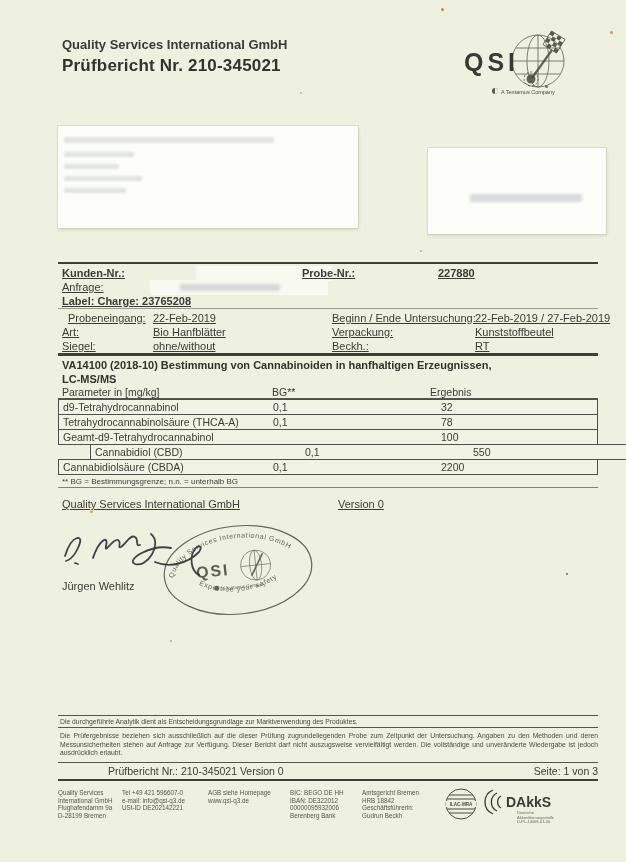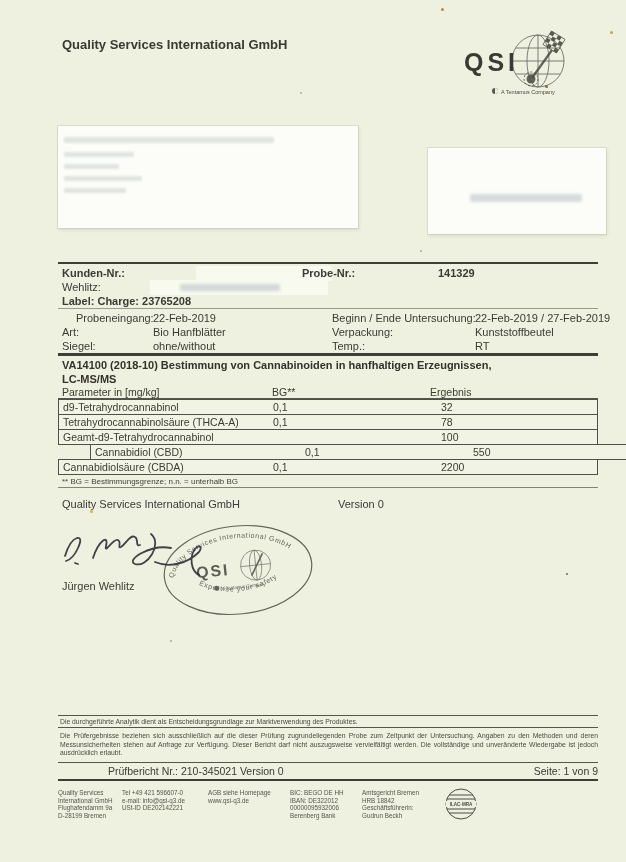--- a/index.html
+++ b/index.html
@@ -11,21 +11,21 @@
   }
   .abs{position:absolute;}
   .b{font-weight:bold;}
   .company-line{font-size:13px;font-weight:bold;color:#3a3a34;}
   .report-title{font-size:17px;font-weight:bold;color:#33332d;letter-spacing:.2px;}
   .wbox{background:#fcfdf8;box-shadow:0 0 0 1px rgba(190,188,160,.35), 1px 2px 3px rgba(160,158,130,.25);}
   .ghostline{background:rgba(130,140,135,.22);filter:blur(1.2px);border-radius:1px;}
   .ghosttext{background:rgba(120,132,155,.28);filter:blur(1.6px);border-radius:2px;}
   .rule{background:#3f3f38;height:2px;}
   .rule-thin{background:#55554c;height:1px;}
-  .info{font-size:11px;line-height:13px;color:#3b3b33;}
+  .info{font-size:11px;line-height:13px;color:#3b3b33;text-decoration:underline;}
   .sect-title{font-size:11px;font-weight:bold;color:#33332c;}
   .thead{font-size:10.5px;color:#3b3b33;}
   .trow{position:absolute;left:58px;width:538px;height:14px;border:1px solid #50504a;font-size:10.5px;color:#3b3b33;background:rgba(250,250,240,.25);}
   .trow span{position:absolute;top:1px;}
   .cell-p{left:4px;} .cell-b{left:214px;} .cell-e{left:382px;}
   .footnote{font-size:8px;color:#44443c;}
   .sig-name{font-size:11px;color:#3b3b33;line-height:13px;}
   .tiny{font-size:6.8px;color:#4c4c43;line-height:8.5px;}
   .footcol{font-size:6.3px;line-height:7.6px;color:#55564c;}
   .footcol div{white-space:nowrap;}
@@ -41,20 +41,21 @@
   <div class="speck" style="left:441px;top:8px;width:3px;height:3px;background:#c58a3a;"></div>
   <div class="speck" style="left:610px;top:31px;width:3px;height:3px;background:#caa24a;"></div>
   <div class="speck" style="left:545px;top:85px;width:3px;height:3px;background:#8a6f42;"></div>
   <div class="speck" style="left:300px;top:92px;width:2px;height:2px;background:#b9b298;"></div>
   <div class="speck" style="left:90px;top:510px;width:3px;height:3px;background:#d8b23c;"></div>
   <div class="speck" style="left:566px;top:573px;width:2px;height:2px;background:#6a6a5a;"></div>
   <div class="speck" style="left:170px;top:640px;width:2px;height:2px;background:#b0aa8c;"></div>
   <div class="speck" style="left:420px;top:250px;width:2px;height:2px;background:#b4ae90;"></div>
 
   <div class="abs company-line" style="left:62px;top:37px;">Quality Services International GmbH</div>
+  <div class="abs report-title" style="left:62px;top:56px;">Prüfbericht Nr. 210-345021</div>
 
   <div class="abs" style="left:462px;top:28px;width:120px;height:70px;">
     <svg width="120" height="70" viewBox="0 0 120 70">
       <g stroke="#5a5a52" stroke-width="0.9" fill="none" opacity="0.85">
         <circle cx="76" cy="33" r="26"></circle>
         <ellipse cx="76" cy="33" rx="11" ry="26"></ellipse>
         <line x1="50" y1="33" x2="102" y2="33"></line>
         <line x1="54" y1="20" x2="98" y2="20"></line>
         <line x1="54" y1="46" x2="98" y2="46"></line>
         <line x1="76" y1="7" x2="76" y2="59"></line>
@@ -93,43 +94,43 @@
   <div class="abs wbox" style="left:428px;top:148px;width:178px;height:86px;">
     <div class="abs ghosttext" style="left:42px;top:46px;width:112px;height:8px;"></div>
   </div>
 
   <div class="abs rule" style="left:58px;top:262px;width:540px;"></div>
 
   <div class="abs info b" style="left:62px;top:267px;">Kunden-Nr.:</div>
   <div class="abs info b" style="left:153px;top:267px;margin-top:15px;">21593</div>
   <div class="abs wbox" style="left:196px;top:266px;width:136px;height:15px;box-shadow:none;background:#f8f9ef;"></div>
   <div class="abs info b" style="left:302px;top:267px;">Probe-Nr.:</div>
-  <div class="abs info b" style="left:438px;top:267px;">141329</div>
-
-  <div class="abs info" style="left:62px;top:281px;">Wehlitz:</div>
+  <div class="abs info b" style="left:438px;top:267px;">227880</div>
+
+  <div class="abs info" style="left:62px;top:281px;">Anfrage:</div>
   <div class="abs wbox" style="left:150px;top:280px;width:178px;height:15px;box-shadow:none;background:#f8f9ef;">
     <div class="abs ghosttext" style="left:30px;top:4px;width:100px;height:7px;"></div>
   </div>
 
   <div class="abs info b" style="left:62px;top:295px;">Label: Charge: 23765208</div>
   <div class="abs rule-thin" style="left:58px;top:308px;width:540px;opacity:.55;"></div>
 
-  <div class="abs info" style="left:76px;top:312px;">Probeneingang:</div>
+  <div class="abs info" style="left:68px;top:312px;">Probeneingang:</div>
   <div class="abs info" style="left:153px;top:312px;">22-Feb-2019</div>
   <div class="abs info" style="left:332px;top:312px;">Beginn / Ende Untersuchung:</div>
   <div class="abs info" style="left:475px;top:312px;">22-Feb-2019 / 27-Feb-2019</div>
 
   <div class="abs info" style="left:62px;top:326px;">Art:</div>
   <div class="abs info" style="left:153px;top:326px;">Bio Hanfblätter</div>
   <div class="abs info" style="left:332px;top:326px;">Verpackung:</div>
   <div class="abs info" style="left:475px;top:326px;">Kunststoffbeutel</div>
 
   <div class="abs info" style="left:62px;top:340px;">Siegel:</div>
   <div class="abs info" style="left:153px;top:340px;">ohne/without</div>
-  <div class="abs info" style="left:332px;top:340px;">Temp.:</div>
+  <div class="abs info" style="left:332px;top:340px;">Beckh.:</div>
   <div class="abs info" style="left:475px;top:340px;">RT</div>
 
   <div class="abs rule" style="left:58px;top:353px;width:540px;height:3px;"></div>
 
   <div class="abs sect-title" style="left:62px;top:359px;">VA14100 (2018-10) Bestimmung von Cannabinoiden in hanfhaltigen Erzeugnissen,</div>
   <div class="abs sect-title" style="left:62px;top:373px;">LC-MS/MS</div>
 
   <div class="abs thead" style="left:62px;top:386px;">Parameter in [mg/kg]</div>
   <div class="abs thead" style="left:272px;top:386px;">BG**</div>
   <div class="abs thead" style="left:430px;top:386px;">Ergebnis</div>
@@ -206,21 +207,21 @@
   </div>
 
   <div class="abs sig-name" style="left:62px;top:580px;">Jürgen Wehlitz</div>
 
   <div class="abs rule-thin" style="left:58px;top:715px;width:540px;"></div>
   <div class="abs tiny" style="left:60px;top:718px;width:538px;">Die durchgeführte Analytik dient als Entscheidungsgrundlage zur Marktverwendung des Produktes.</div>
   <div class="abs rule-thin" style="left:58px;top:727px;width:540px;"></div>
   <div class="abs tiny" style="left:60px;top:732px;width:538px;text-align:justify;">Die Prüfergebnisse beziehen sich ausschließlich auf die dieser Prüfung zugrundeliegenden Probe zum Zeitpunkt der Untersuchung. Angaben zu den Methoden und deren Messunsicherheiten stehen auf Anfrage zur Verfügung. Dieser Bericht darf nicht auszugsweise vervielfältigt werden. Die vollständige und unveränderte Wiedergabe ist jedoch ausdrücklich erlaubt.</div>
   <div class="abs rule-thin" style="left:58px;top:762px;width:540px;"></div>
   <div class="abs report-foot" style="left:76px;top:765px;margin-left:32px;">Prüfbericht Nr.: 210-345021 Version 0</div>
-  <div class="abs report-foot" style="left:398px;top:765px;width:200px;text-align:right;">Seite: 1 von 9</div>
+  <div class="abs report-foot" style="left:398px;top:765px;width:200px;text-align:right;">Seite: 1 von 3</div>
   <div class="abs rule" style="left:58px;top:779px;width:540px;"></div>
 
   <div class="abs footcol" style="left:58px;top:789px;">
     <div>Quality Services</div>
     <div>International GmbH</div>
     <div>Flughafendamm 9a</div>
     <div>D-28199 Bremen</div>
   </div>
   <div class="abs footcol" style="left:122px;top:789px;">
     <div>Tel +49 421 596607-0</div>
@@ -250,14 +251,27 @@
       <g stroke="#4c4c44" stroke-width="1">
         <line x1="6" y1="9" x2="30" y2="9"></line>
         <line x1="4" y1="13" x2="32" y2="13"></line>
         <line x1="4" y1="23" x2="32" y2="23"></line>
         <line x1="6" y1="27" x2="30" y2="27"></line>
       </g>
       <rect x="3" y="15" width="30" height="6" fill="#eef0e0"></rect>
       <text x="18" y="19.8" font-size="4.6" font-weight="bold" fill="#4c4c44" text-anchor="middle">ILAC-MRA</text>
     </svg>
   </div>
+  <div class="abs" style="left:481px;top:786px;width:120px;height:42px;">
+    <svg width="120" height="42" viewBox="0 0 120 42">
+      <g stroke="#3c3c36" fill="none" stroke-width="1.3">
+        <path d="M12,4 a13,13 0 0 0 0,24"></path>
+        <path d="M16,7 a10,10 0 0 0 0,18"></path>
+        <path d="M20,10 a7,7 0 0 0 0,12"></path>
+      </g>
+      <text x="25" y="21" font-size="14" font-weight="bold" fill="#3c3c36" font-family="Liberation Serif, serif">DAkkS</text>
+      <text x="36" y="28" font-size="4" fill="#6a6a60">Deutsche</text>
+      <text x="36" y="32.6" font-size="4" fill="#6a6a60">Akkreditierungsstelle</text>
+      <text x="36" y="37.2" font-size="4" fill="#6a6a60">D-PL-14008-01-00</text>
+    </svg>
+  </div>
 
 </div>
 
 </body></html>

